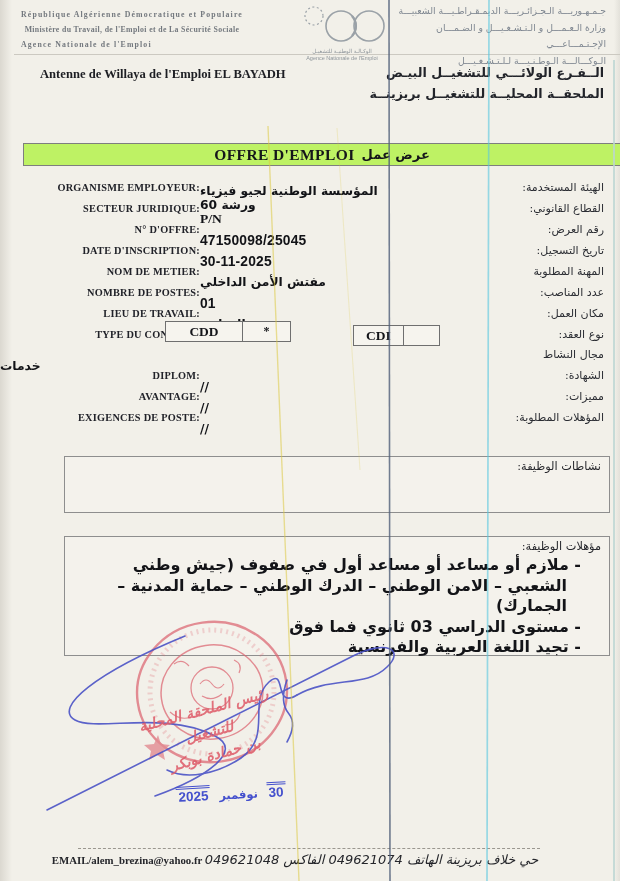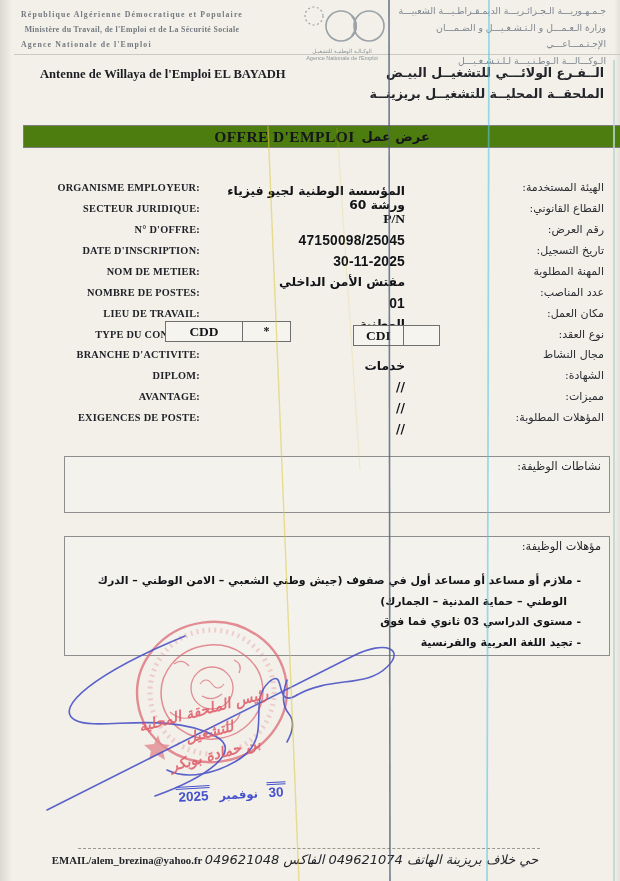--- a/index.html
+++ b/index.html
@@ -29,32 +29,32 @@
   .hdr-divider{position:absolute;left:14px;right:0;top:54px;border-top:1px solid #ccc9c1;}
 
   
   .sub-fr{position:absolute;left:40px;top:64px;
     font-size:12.6px;font-weight:700;color:#1d1e23;line-height:20px;}
   .sub-ar{position:absolute;right:16px;top:62px;direction:rtl;text-align:right;
     font-family:"DejaVu Sans",sans-serif;
     font-size:12.6px;font-weight:700;color:#22242a;line-height:21px;}
 
   
-  .title-box{position:absolute;left:23px;top:125px;right:0;height:21px;
-    border:1.5px solid #7e7e7e;border-right:none;background:#4d7c0f;
+  .title-box{position:absolute;left:23px;top:143px;right:0;height:21px;
+    border:1.5px solid #7e7e7e;border-right:none;background:#bef264;
     display:flex;align-items:center;justify-content:center;gap:7px;}
   .title-fr{font-size:15.5px;font-weight:700;color:#15161a;letter-spacing:0.4px;}
   .title-ar{font-family:"DejaVu Sans",sans-serif;font-size:13px;font-weight:700;color:#15161a;}
 
   
   .fields{position:absolute;left:0;right:0;top:177px;}
   .frow{display:flex;align-items:center;height:20.95px;}
   .f-fr{width:200px;box-sizing:border-box;padding-left:35px;
     font-size:10.3px;font-weight:700;color:#212229;letter-spacing:0.25px;white-space:nowrap;text-align:right;}
-  .f-val{flex:1;box-sizing:border-box;padding-right:45px;text-align:right;
+  .f-val{flex:1;box-sizing:border-box;padding-right:45px;text-align:left;
     font-family:"DejaVu Sans",sans-serif;font-size:12.3px;font-weight:700;color:#121317;margin-top:22px;}
   .f-val.num{font-family:"Liberation Sans",sans-serif;font-size:13.8px;letter-spacing:0.2px;}
   .f-val.pn{font-family:"Liberation Serif",serif;font-size:13.5px;}
   .f-ar{width:170px;box-sizing:border-box;padding-right:16px;text-align:right;direction:rtl;
     font-family:"DejaVu Sans",sans-serif;font-size:11px;color:#2b2d33;white-space:nowrap;}
 
   .contract-box{position:absolute;display:flex;height:19px;border:1.2px solid #6f6f6f;
     background:#f6f4ee;font-family:"Liberation Serif",serif;}
   .contract-box .cell{display:flex;align-items:center;justify-content:center;
     font-size:13.5px;font-weight:700;color:#15161a;}
@@ -63,22 +63,22 @@
   #cdd-box .c1{width:76px;} #cdd-box .c2{width:47px;font-size:12px;}
   #cdi-box{left:353px;top:148px;}
   #cdi-box .c1{width:49px;} #cdi-box .c2{width:35px;}
 
   
   .big-box{position:absolute;left:64px;width:546px;border:1.1px solid #8e8e8e;
     direction:rtl;box-sizing:border-box;padding:3px 8px;background:rgba(248,246,240,0.4);}
   #box-activities{top:456px;height:57px;}
   #box-qualifs{top:536px;height:120px;}
   .box-label{font-family:"DejaVu Sans",sans-serif;font-size:11.3px;color:#26272c;text-align:right;}
-  .qual-list{margin:18px 0 0;padding:0 20px 0 0;list-style:none;
-    font-family:"DejaVu Sans",sans-serif;font-size:11px;font-weight:700;color:#131418;
+  .qual-list{margin:2px 0 0;padding:0 20px 0 0;list-style:none;
+    font-family:"DejaVu Sans",sans-serif;font-size:16px;font-weight:700;color:#131418;
     line-height:20.5px;}
   .qual-list li{padding-right:14px;text-indent:-14px;}
   .qual-list li::before{content:"-  ";font-weight:700;}
 
   
   .stamp-svg{position:absolute;left:112px;top:606px;pointer-events:none;}
   .sig-svg{position:absolute;left:35px;top:618px;pointer-events:none;}
   .red-script{position:absolute;left:92px;top:698px;width:235px;
     transform:rotate(-15deg);color:#df5f6c;text-align:center;
     font-family:"DejaVu Sans",sans-serif;font-style:italic;font-weight:700;
@@ -181,21 +181,20 @@
       <div class="f-fr">LIEU DE TRAVAIL:</div>
       <div class="f-val">الوطنية</div>
       <div class="f-ar">مكان العمل:</div>
     </div>
     <div class="frow">
       <div class="f-fr">TYPE DU CONTRAT:</div>
       <div class="f-val"></div>
       <div class="f-ar">نوع العقد:</div>
     </div>
     <div class="frow">
-      <div class="f-fr">BRANCHE D'ACTIVITE:</div>
       <div class="f-val">خدمات</div>
       <div class="f-ar">مجال النشاط</div>
     </div>
     <div class="frow">
       <div class="f-fr">DIPLOM:</div>
       <div class="f-val">//</div>
       <div class="f-ar">الشهادة:</div>
     </div>
     <div class="frow">
       <div class="f-fr">AVANTAGE:</div>

